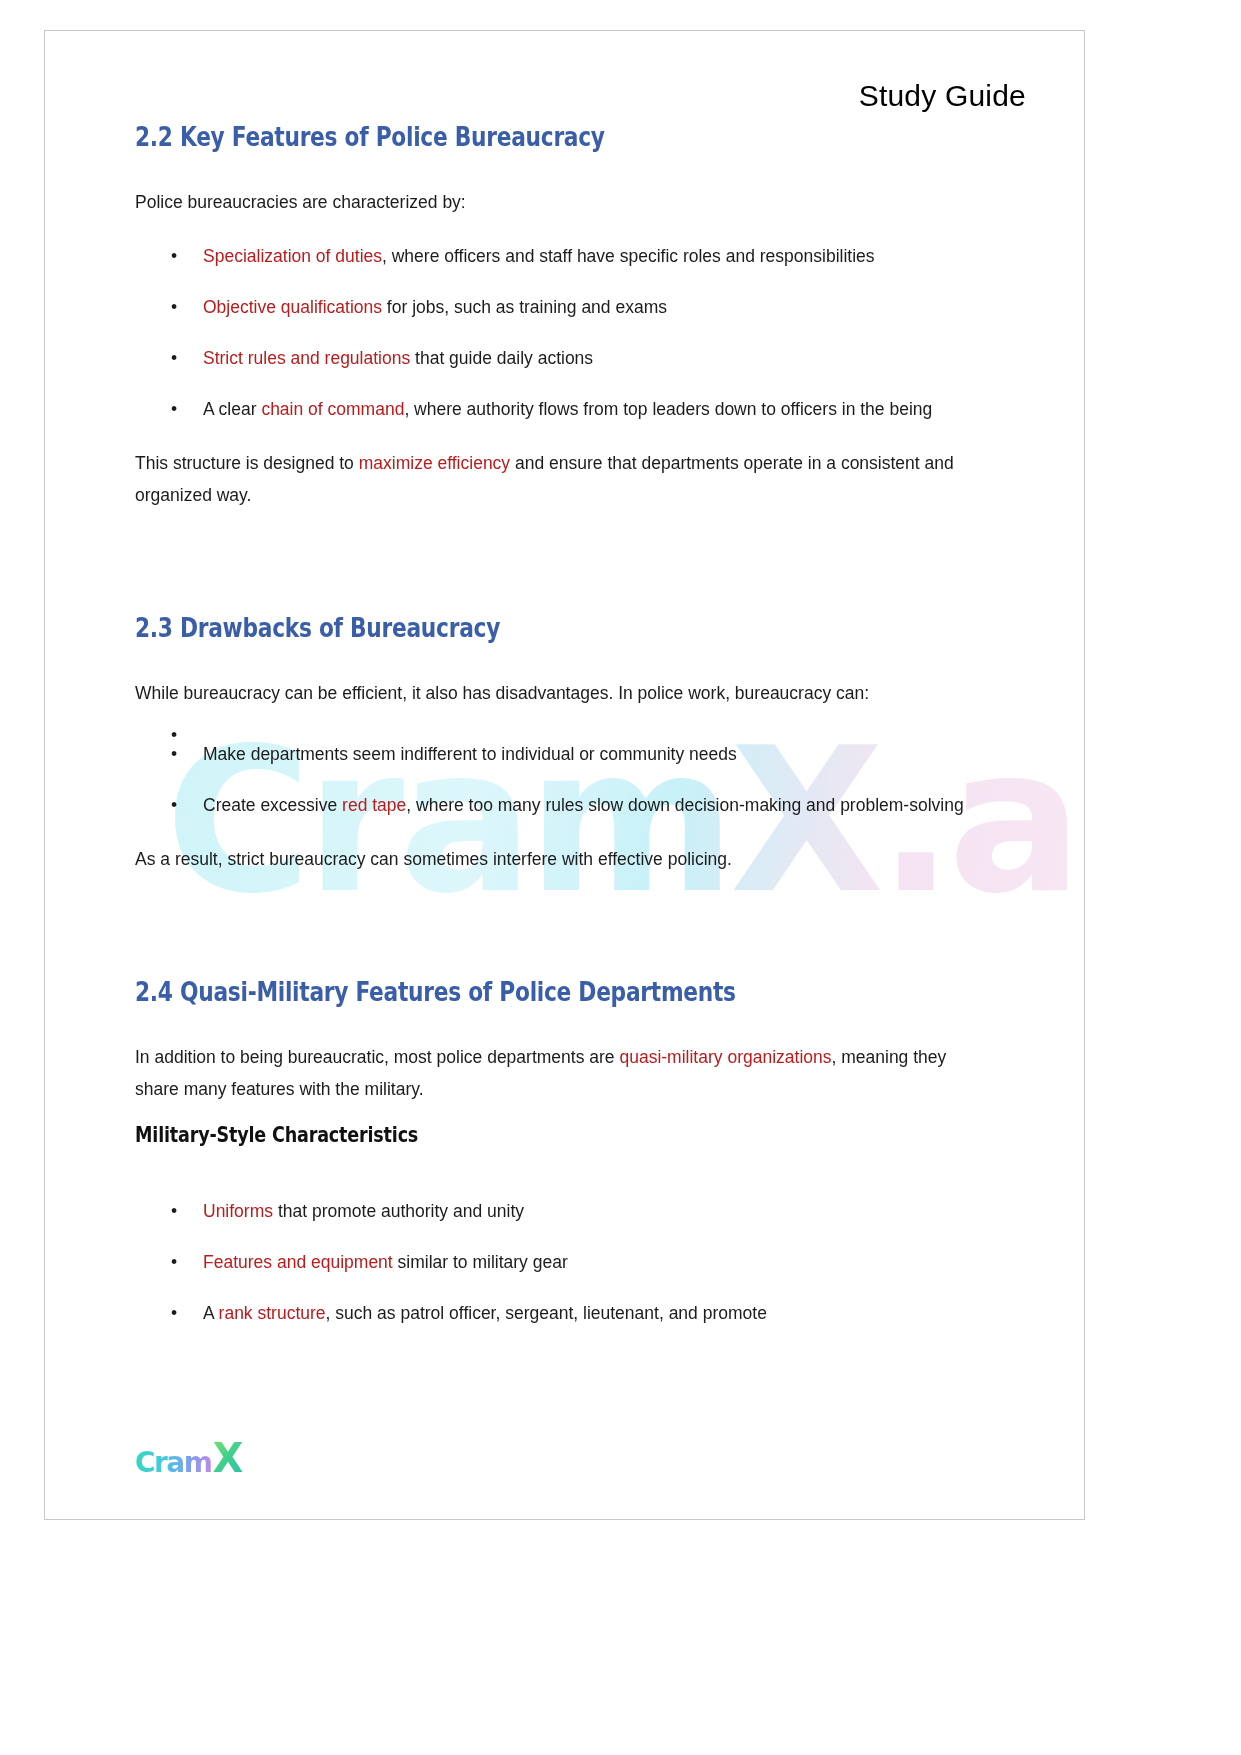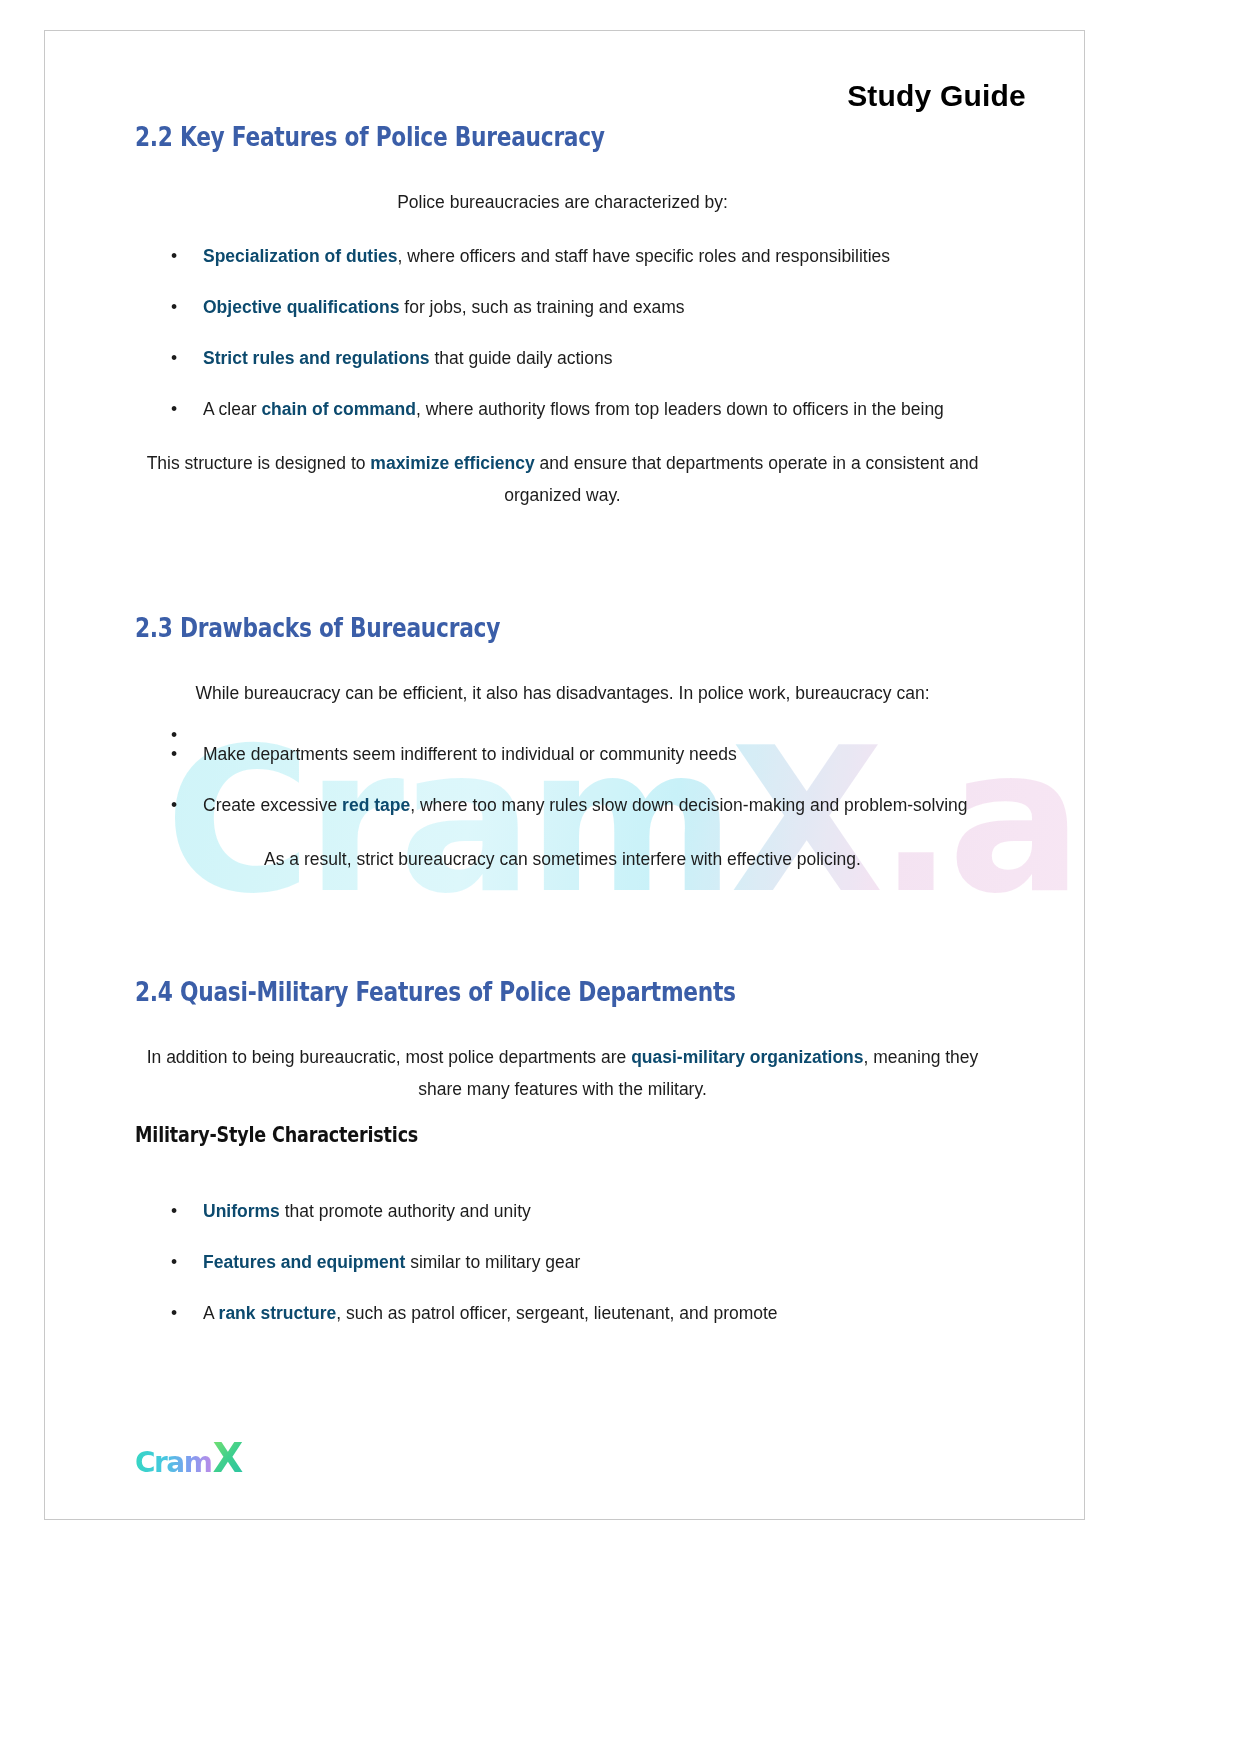--- a/index.html
+++ b/index.html
@@ -53,21 +53,21 @@
     color: transparent;
     opacity: .85;
   }
 
   
   .doc-header {
     position: absolute;
     right: 58px;
     top: 48px;
     font-size: 30px;
-    font-weight: 700;
+    font-weight: 400;
     color: #000000;
     letter-spacing: .2px;
     z-index: 3;
   }
 
   
   .content {
     position: absolute;
     left: 90px;
     top: 91px;
@@ -93,21 +93,20 @@
     margin: 0;
     letter-spacing: -0.2px;
     transform: scaleX(.93);
     transform-origin: left center;
   }
   p.para {
     font-size: 17.5px;
     line-height: 32px;
     color: #1c1c1c;
     margin: 0;
-    text-align: center;
   }
   ul.bullets {
     list-style: none;
     margin: 0;
     padding: 0;
   }
   ul.bullets li {
     position: relative;
     padding-left: 68px;
     font-size: 17.5px;
@@ -115,21 +114,21 @@
     color: #1c1c1c;
   }
   ul.bullets li .bullet-dot {
     position: absolute;
     left: 36px;
     top: 0;
     font-size: 17.5px;
     line-height: 32px;
     color: #1c1c1c;
   }
-  b, strong { font-weight: 700; color: #0c4a6e; }
+  b, strong { font-weight: 400; color: #b91c1c; }
 
   .sp-10 { height: 10px; }
   .sp-18 { height: 18px; }
   .sp-22 { height: 22px; }
   .sp-26 { height: 26px; }
   .sp-34 { height: 34px; }
   .sp-44 { height: 44px; }
   .sp-58 { height: 58px; }
   .bullet-gap { height: 19px; }
 

